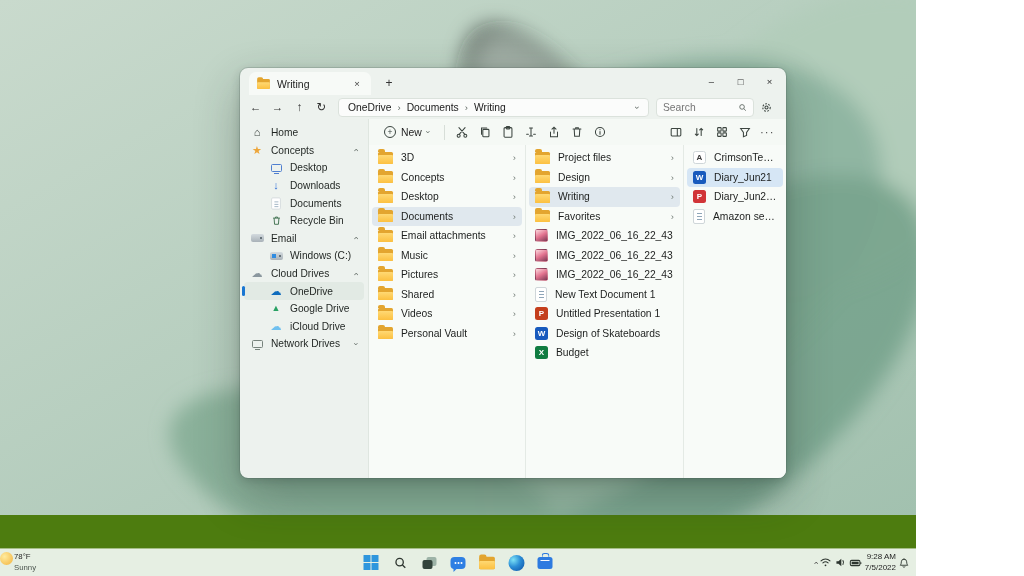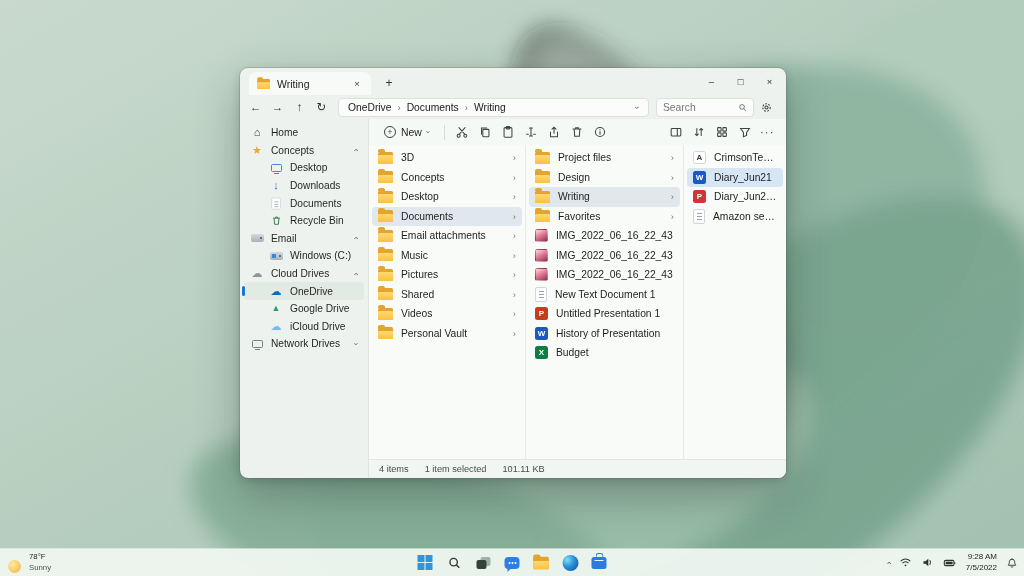--- a/index.html
+++ b/index.html
@@ -1,17 +1,17 @@
 <!DOCTYPE html>
 <html><head>
 <meta charset="utf-8">
 <style>
 *{margin:0;padding:0;box-sizing:border-box}
 html,body{width:1024px;height:576px;overflow:hidden;font-family:"Liberation Sans","DejaVu Sans",sans-serif}
-#screen{position:relative;width:1024px;height:576px;overflow:hidden;background:#0369a1}
+#screen{position:relative;width:916px;height:576px;overflow:hidden;background:#4d7c0f}
 #wallpaper{position:absolute;inset:0}
 
 
 #win{position:absolute;left:240px;top:68px;width:546px;height:410px;border-radius:8px;background:#edf2ee;
   box-shadow:0 18px 45px rgba(30,45,38,.32),0 3px 10px rgba(30,45,38,.2);
   outline:1px solid rgba(60,80,70,.18);display:flex;flex-direction:column;overflow:hidden}
 .titlebar{height:27px;flex:none;display:flex;align-items:flex-end;padding-left:9px;position:relative}
 .tab{width:122px;height:23px;background:#f7faf7;border-radius:7px 7px 0 0;display:flex;align-items:center;gap:6px;
   padding:0 7px;font-size:10.5px;color:#1d1d1d}
 .tab .ttl{flex:1;white-space:nowrap;overflow:hidden}
@@ -81,40 +81,40 @@
 .pic{width:13px;height:13px;flex:none;border-radius:2.5px;background:linear-gradient(150deg,#f9cfd6 5%,#e2738f 50%,#7e3b56 100%);border:1px solid rgba(0,0,0,.1)}
 .ic-mon{width:11px;height:8px;border:1.4px solid #4f7fd0;border-radius:1.5px;position:relative;flex:none}
 .ic-mon::after{content:"";position:absolute;left:2px;right:2px;bottom:-3px;height:1.4px;background:#4f7fd0}
 .ic-mon.gray{border-color:#77837c}.ic-mon.gray::after{background:#77837c}
 .ic-drive{width:13px;height:8px;flex:none;border-radius:2px;background:linear-gradient(#d3dade,#a9b2b8);position:relative}
 .ic-drive::after{content:"";position:absolute;right:2px;top:3px;width:2px;height:2px;border-radius:50%;background:#49565e}
 .ic-drive.win::before{content:"";position:absolute;left:2px;top:2px;width:4px;height:4px;background:#2f8ce0}
 
 
 #taskbar{position:absolute;left:0;right:0;bottom:0;height:27px;background:rgba(240,246,241,.94);display:flex;align-items:center;box-shadow:0 -1px 0 rgba(255,255,255,.5)}
-.tb-weather{position:absolute;left:8px;display:flex;align-items:flex-end;gap:8px}
+.tb-weather{position:absolute;left:0;display:flex;align-items:flex-start;gap:1px}
 .sun{width:13px;height:13px;border-radius:50%;background:radial-gradient(circle at 35% 35%,#ffeb9e,#f3b33c);flex:none}
 .wtxt{font-size:7.8px;line-height:1.3;color:#1f1f1f}
 .wtxt .cond{color:#4b544e}
 .tb-center{position:absolute;left:50%;transform:translateX(-50%);display:flex;align-items:center;gap:10px;height:100%}
 .tbi{width:19px;height:19px;display:flex;align-items:center;justify-content:center;border-radius:4px}
 .winlogo{display:grid;grid-template-columns:6.5px 6.5px;grid-auto-rows:6.5px;gap:1.4px}
 .winlogo i{background:#2e96dd;border-radius:.5px}
 .tv{position:relative;width:14px;height:12px}
 .tv::before{content:"";position:absolute;right:0;top:0;width:10px;height:9px;border-radius:2px;background:#9db3a7}
 .tv::after{content:"";position:absolute;left:0;bottom:0;width:10px;height:9px;border-radius:2px;background:#33433b}
 .chatic{width:15px;height:12px;background:#2e7fe3;border-radius:4px;position:relative}
 .chatic::before{content:"";position:absolute;left:3px;bottom:-3.5px;border:3px solid transparent;border-top-color:#2e7fe3;border-left-color:#2e7fe3}
 .chatic::after{content:"";position:absolute;left:3.5px;top:5px;width:2px;height:2px;border-radius:50%;background:#fff;box-shadow:3px 0 0 #fff,6px 0 0 #fff}
 .fold.tbfold{transform:scale(1.05)}
 .edge{width:16px;height:16px;border-radius:50%;background:radial-gradient(circle at 30% 30%,#7de2f6 0%,#2b8dd6 45%,#0b4ea2 100%)}
 .store{width:15px;height:12px;background:#2d7ae0;border-radius:2.5px;position:relative}
 .store::before{content:"";position:absolute;left:4px;top:-4px;width:6px;height:4px;border:1.4px solid #2d7ae0;border-bottom:0;border-radius:3px 3px 0 0}
 .store::after{content:"";position:absolute;left:3px;top:3px;right:3px;height:1.6px;background:#fff;opacity:.95}
-.tb-tray{position:absolute;right:6px;display:flex;align-items:center;gap:9px}
+.tb-tray{position:absolute;right:6px;display:flex;align-items:center;gap:2px}
 .trayglyph{font-size:9px;color:#333}
 .clock{text-align:right;font-size:8px;line-height:1.3;color:#1f1f1f}
 </style>
 </head>
 <body>
 
 <div id="screen">
 
   <svg id="wallpaper" viewBox="0 0 1024 576" preserveAspectRatio="none">
     <defs>
@@ -426,21 +426,21 @@
             <div class="frow">
                 <span class="file lines"></span>
                 <span class="nm">New Text Document 1</span>
               </div>
             <div class="frow">
                 <span class="sq ppt">P</span>
                 <span class="nm">Untitled Presentation 1</span>
               </div>
             <div class="frow">
                 <span class="sq word">W</span>
-                <span class="nm">History of Presentation</span>
+                <span class="nm">Design of Skateboards</span>
               </div>
             <div class="frow">
                 <span class="sq xls">X</span>
                 <span class="nm">Budget</span>
               </div>
           </div>
 
           <div class="col col3">
             <div class="frow">
                 <span class="sq fontf">A</span>
@@ -454,25 +454,20 @@
                 <span class="sq pdf">P</span>
                 <span class="nm">Diary_Jun21 Exported</span>
               </div>
             <div class="frow">
                 <span class="file lines"></span>
                 <span class="nm">Amazon sellers newsletter</span>
               </div>
           </div>
         </div>
 
-        <div class="statusbar">
-          <span>4 items</span>
-          <span>1 item selected</span>
-          <span>101.11 KB</span>
-        </div>
       </div>
     </div>
   </div>
 
   <div id="taskbar">
     <div class="tb-weather">
       <span class="sun"></span>
       <span class="wtxt">
         <div>78°F</div>
         <div class="cond">Sunny</div>

